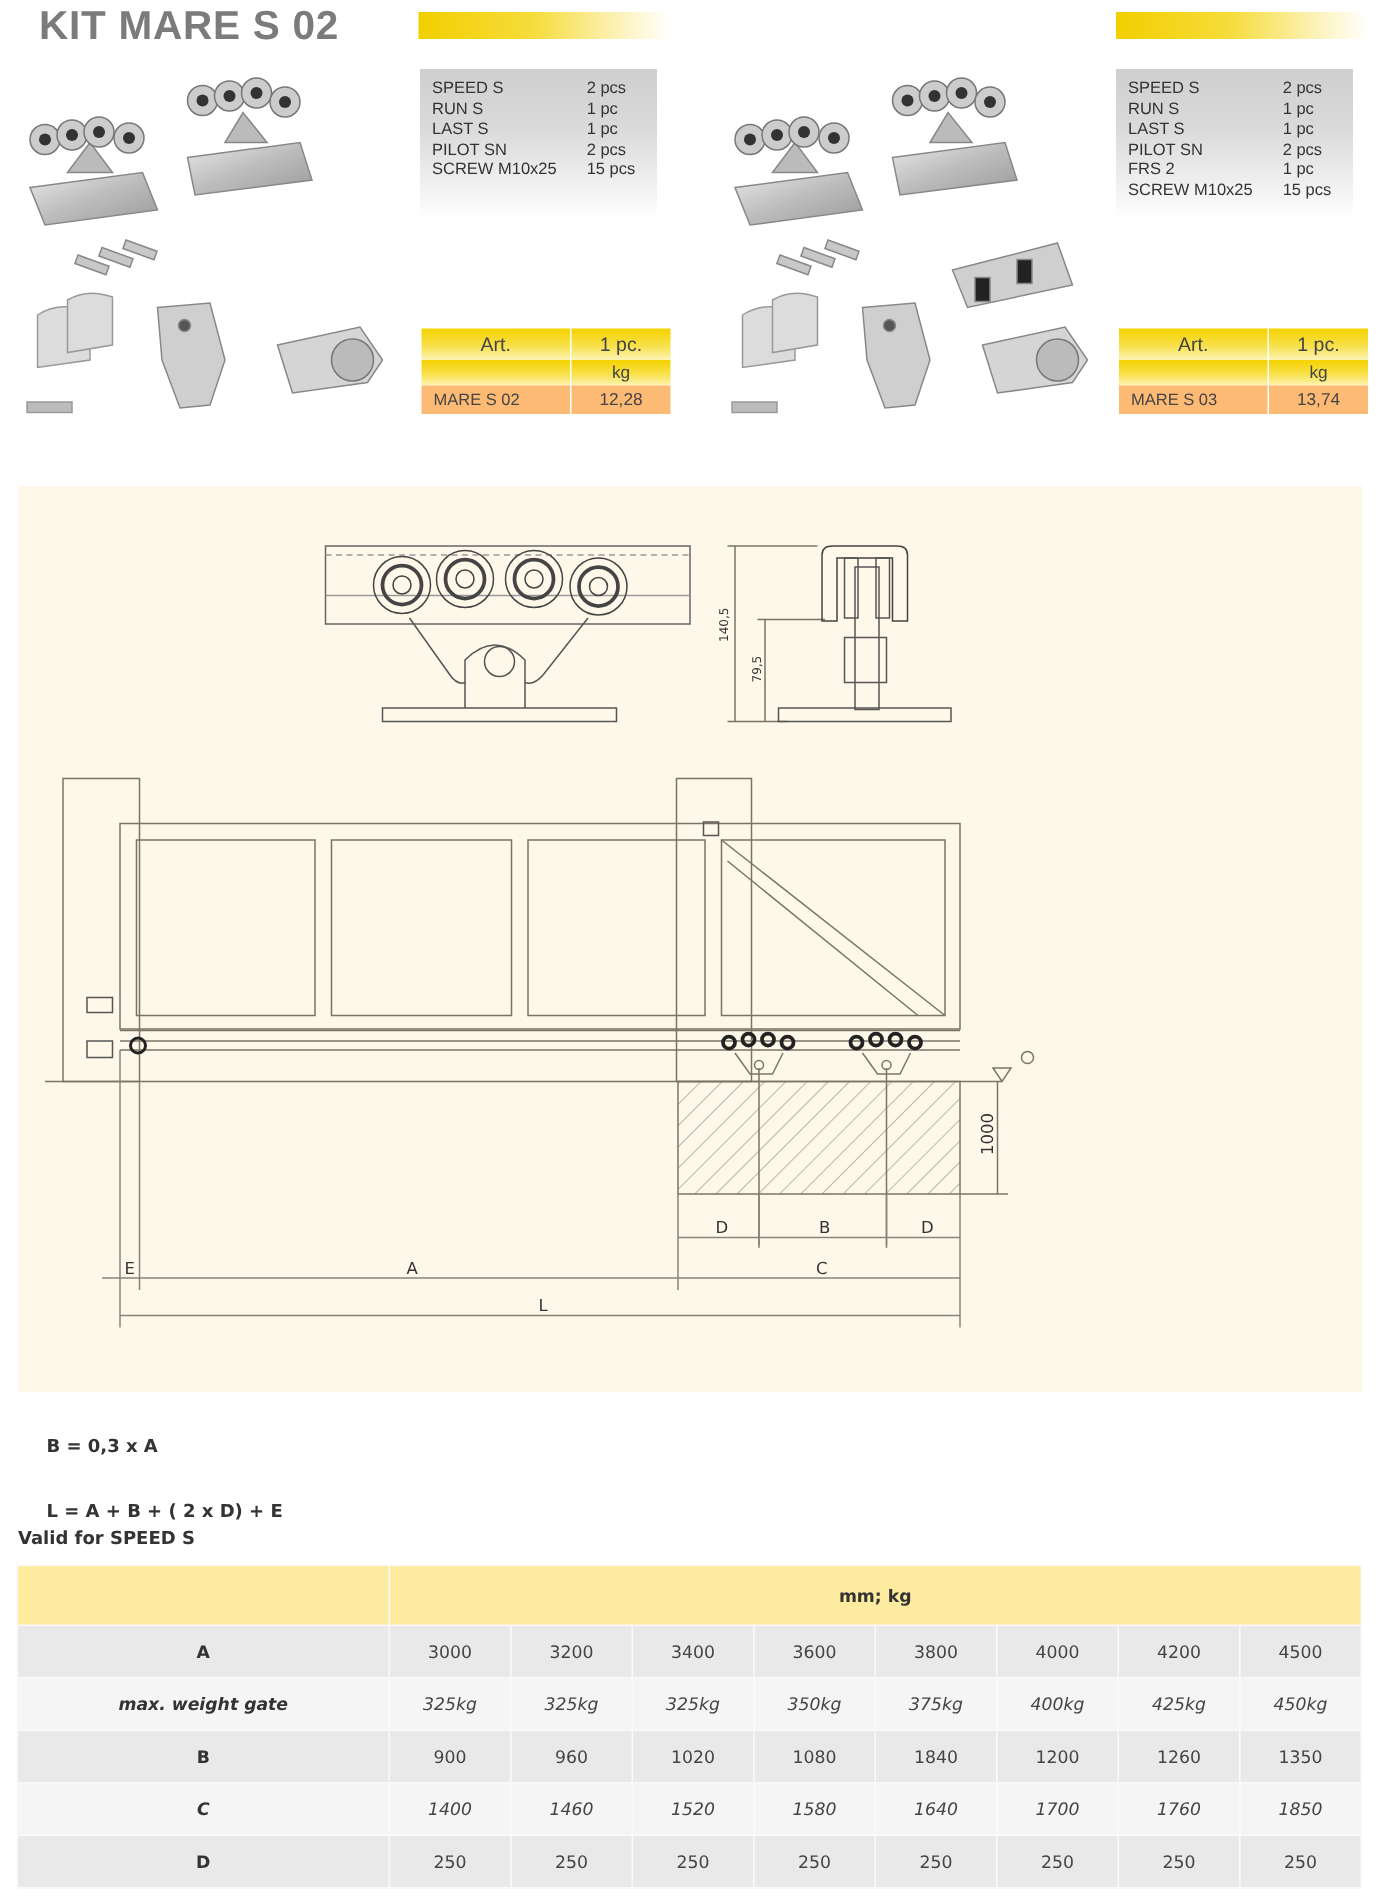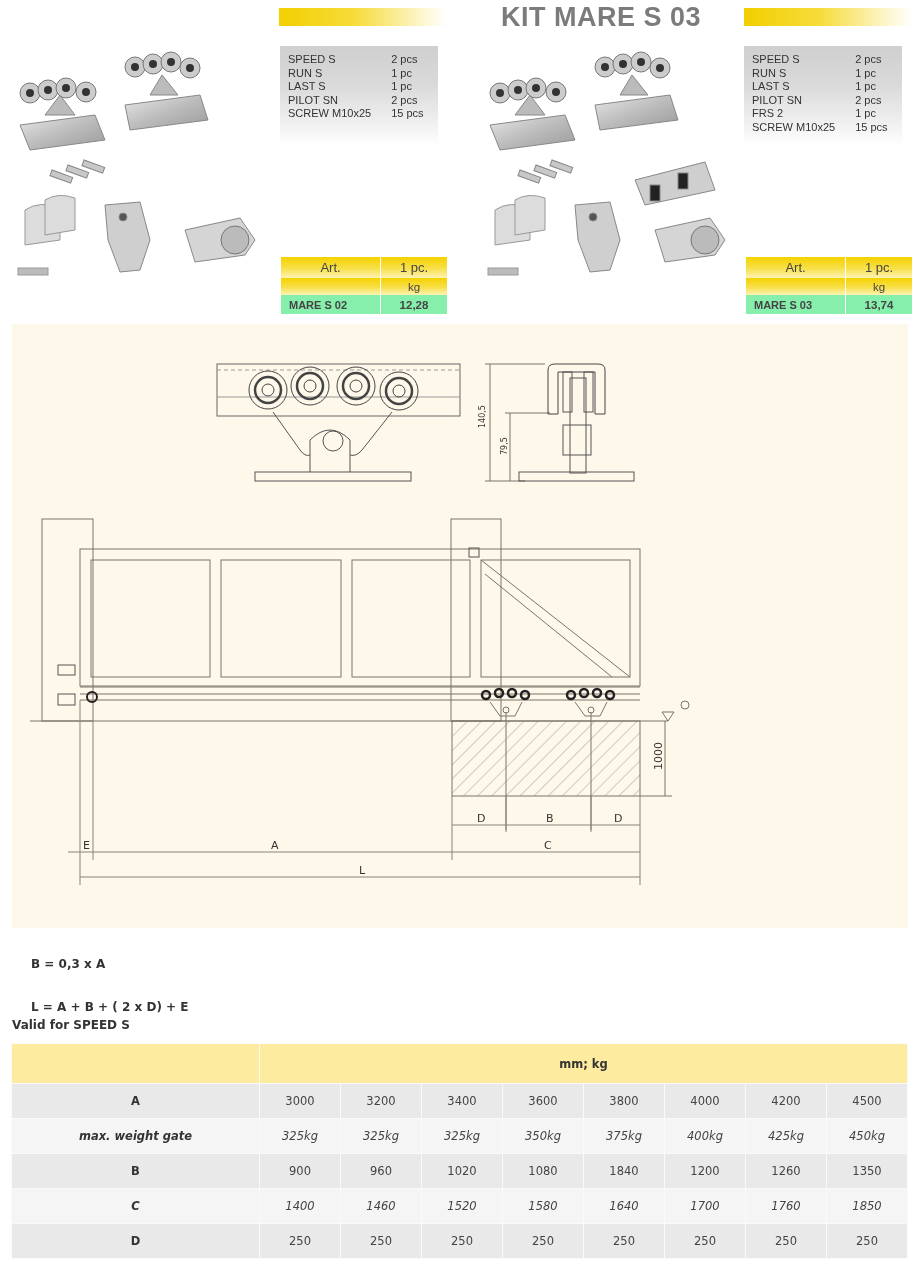--- a/index.html
+++ b/index.html
@@ -35,25 +35,25 @@
   .contents-row .n { width: 110px; }
   .contents-row .q { width: 50px; }
 
   .art-table {
     position: absolute; top: 219px; width: 166px; font-size: 11.5px; color: #444;
   }
   .k1 .art-table { left: 281px; }
   .k2 .art-table { left: 286px; }
   .art-row { display: flex; height: 17px; align-items: center; }
   .art-row.y { background: linear-gradient(180deg, #f5d200 0%, #f8e04a 55%, #fdf3b5 100%); }
-  .art-row.g { background: #86efac; height: 19px; font-weight: bold; }
+  .art-row.g { background: #fdba74; height: 19px; }
   .art-row .c1 { width: 100px; text-align: center; border-right: 1px solid #fff; height: 100%; display: flex; align-items: center; justify-content: center; }
   .art-row .c2 { width: 66px; text-align: center; height: 100%; display: flex; align-items: center; justify-content: center; }
   .art-row.g .c1 { justify-content: flex-start; padding-left: 8px; font-size: 11px; }
-  .art-row.y.h { height: 21px; font-size: 13px; margin-top: 38px; }
+  .art-row.y.h { height: 21px; font-size: 13px; }
 
   .product-art { position: absolute; left: 0; top: 40px; width: 275px; height: 245px; }
 
   .drawing-panel {
     position: absolute; left: 12px; top: 324px; width: 896px; height: 604px; background: #fdf8ea;
   }
   .drawing-panel svg { position: absolute; left: 0; top: 0; }
 
   .formula { position: absolute; left: 12px; font-family: "DejaVu Sans", sans-serif; font-weight: bold; font-size: 12px; color: #333; margin-left: 19px; }
   .formula.f1 { top: 957px; }
@@ -65,20 +65,21 @@
   .spec-table tr.head td { background: #fdeba0; height: 40px; font-weight: bold; color: #333; }
   .spec-table tr.r td { height: 35px; }
   .spec-table tr.odd td { background: #e9e9e9; }
   .spec-table tr.even td { background: #f5f5f5; font-style: italic; }
   .spec-table td.lbl { width: 248px; font-weight: bold; color: #333; }
 </style>
 </head>
 <body>
 
 <section class="kit k1">
+  <div class="kit-title">KIT MARE S 02</div>
   <div class="title-bar"></div>
 
   <svg class="product-art" viewBox="0 0 275 245">
     <defs>
       <linearGradient id="met" x1="0" y1="0" x2="1" y2="1">
         <stop offset="0" stop-color="#e8e8e8"></stop>
           <stop offset="0.5" stop-color="#bcbcbc"></stop>
           <stop offset="1" stop-color="#9a9a9a"></stop>
       </linearGradient>
     </defs>
@@ -163,21 +164,20 @@
       <span class="c2">kg</span>
     </div>
     <div class="art-row g">
       <span class="c1">MARE S 02</span>
       <span class="c2">12,28</span>
     </div>
   </div>
 </section>
 
 <section class="kit k2">
-  <div class="kit-title">KIT MARE S 03</div>
   <div class="title-bar"></div>
 
   <svg class="product-art" viewBox="0 0 275 245">
     <g>
       <polygon points="30,85 105,75 115,100 40,110" fill="url(#met)" stroke="#888"></polygon>
       <path d="M55,75 L70,55 L85,75 Z" fill="#bbb" stroke="#888"></path>
       <circle cx="40" cy="53" r="10" fill="#ccc" stroke="#777"></circle>
         <circle cx="40" cy="53" r="4" fill="#333"></circle>
       <circle cx="58" cy="50" r="10" fill="#ccc" stroke="#777"></circle>
         <circle cx="58" cy="50" r="4" fill="#333"></circle>

